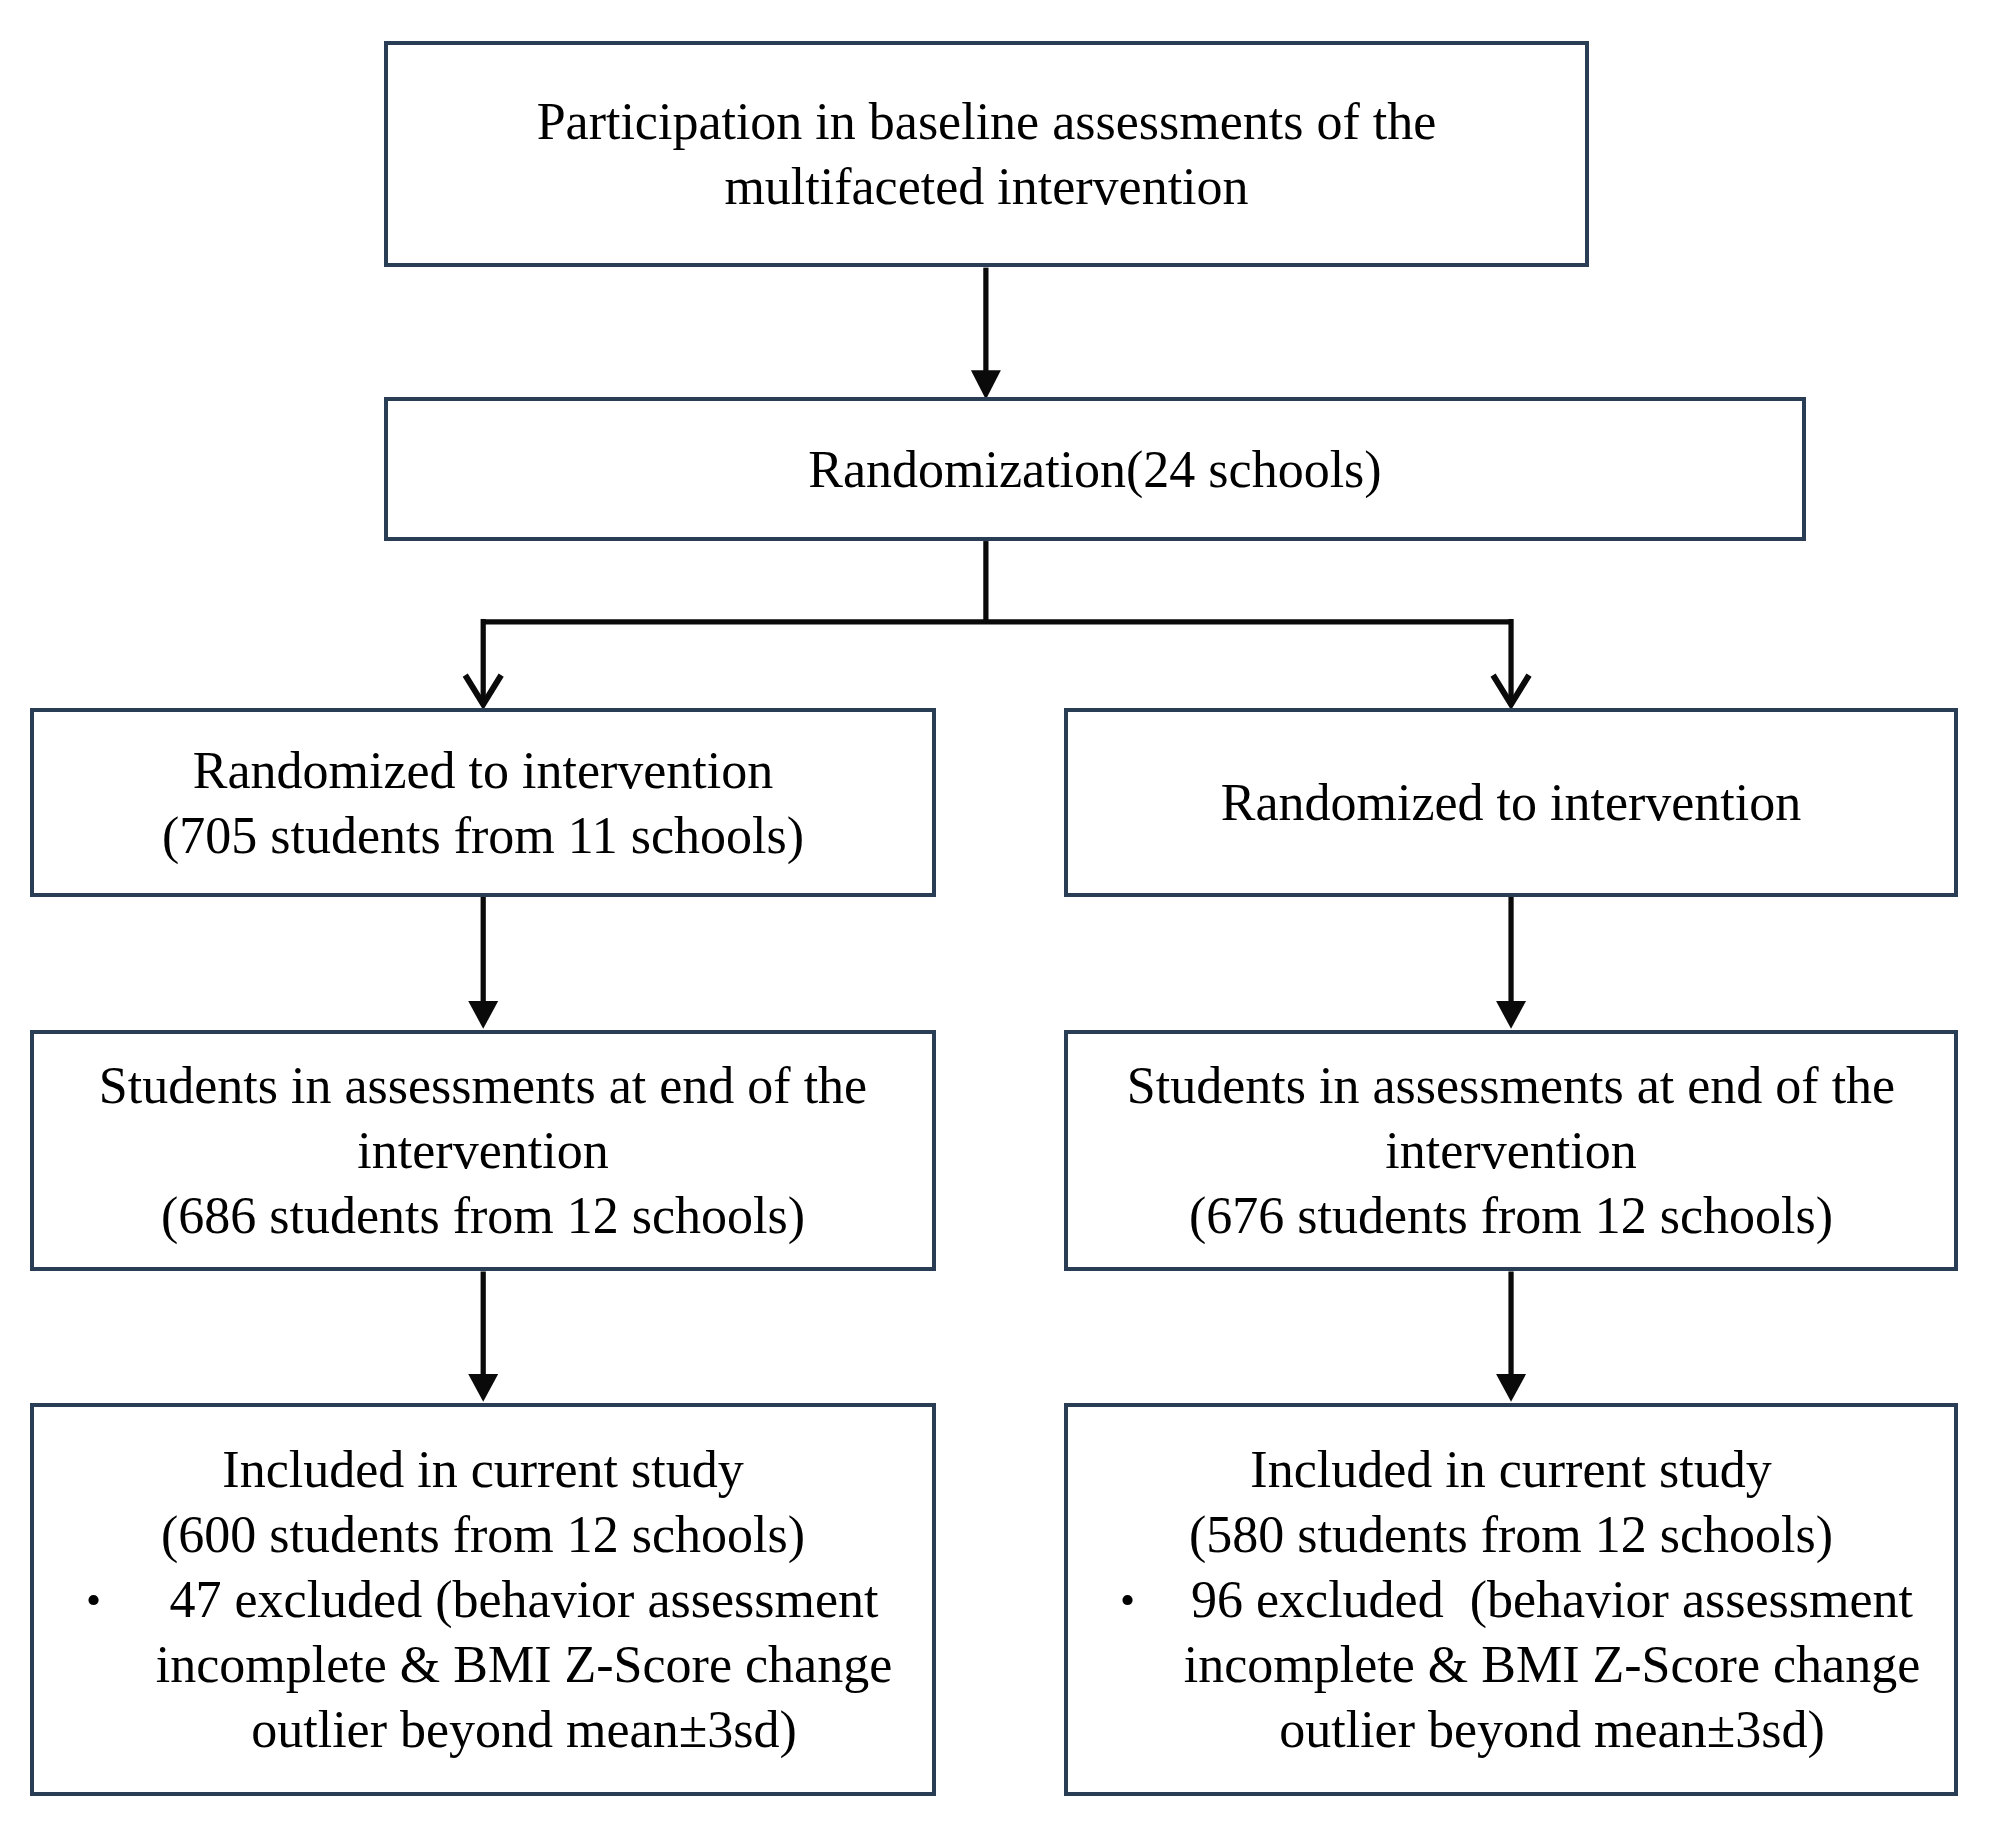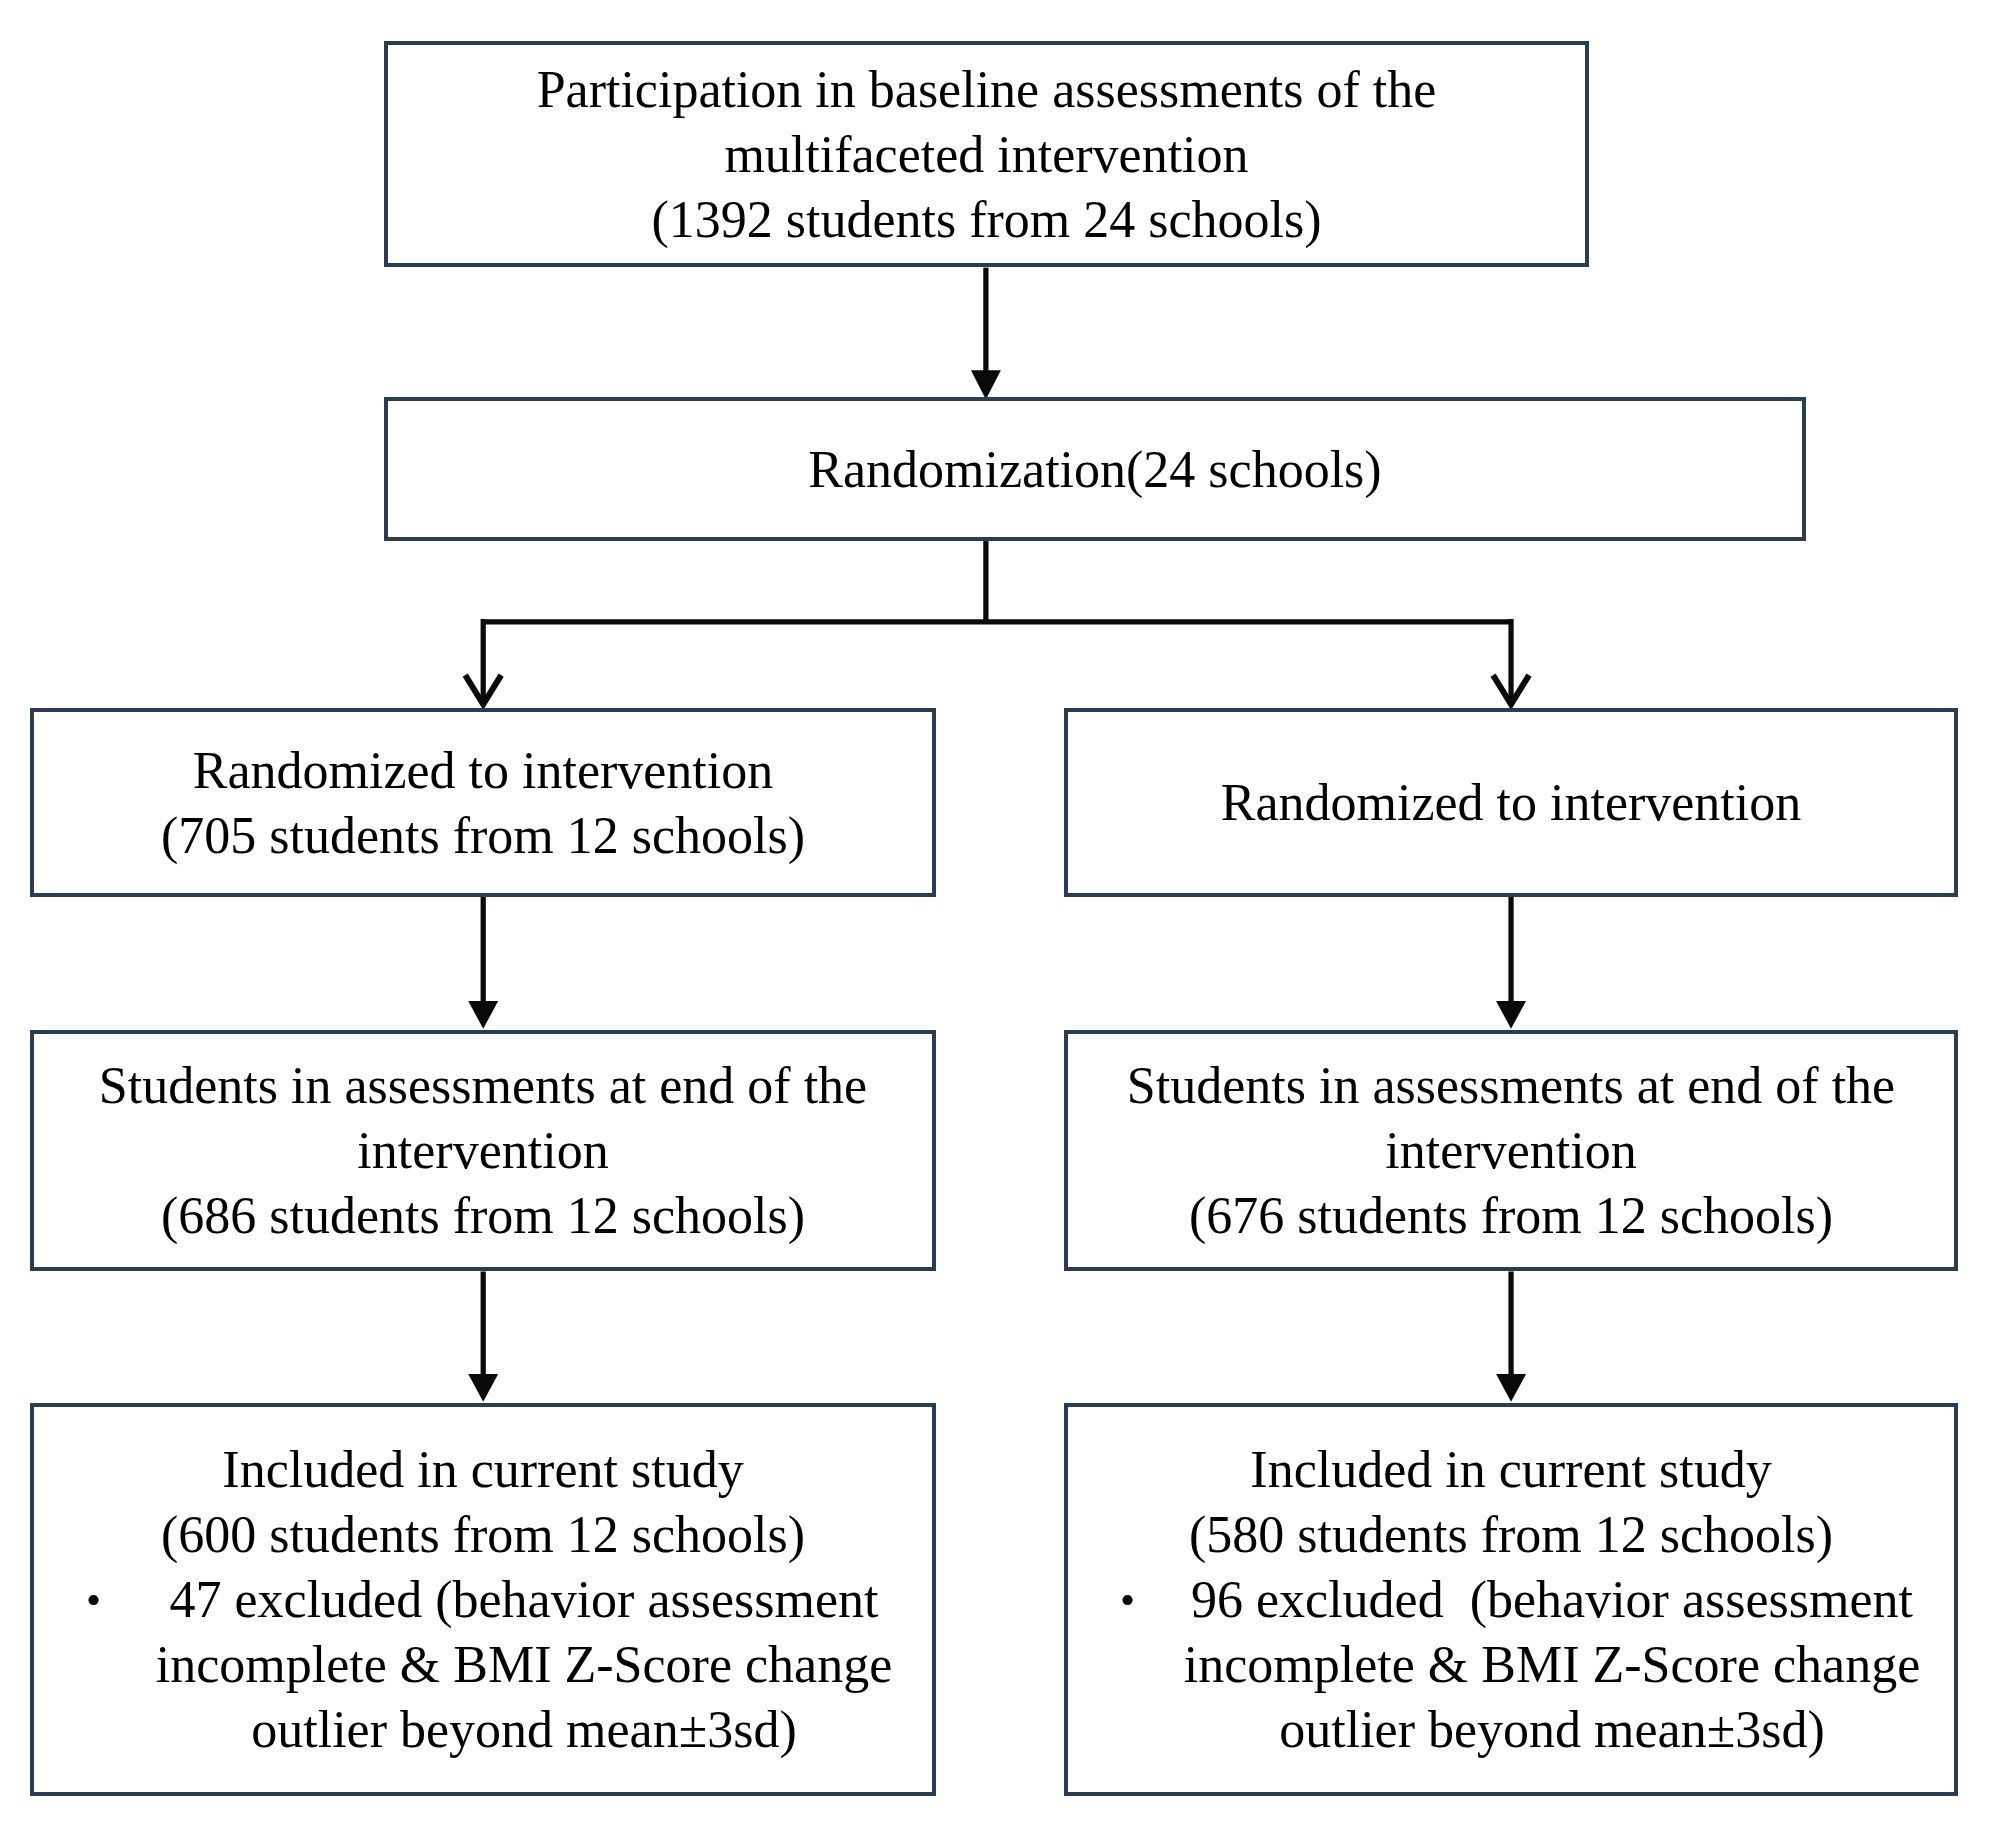--- a/index.html
+++ b/index.html
@@ -107,30 +107,29 @@
     <line class="stem" x1="645" y1="1697" x2="645" y2="1835"></line>
     <polygon class="head-filled" points="645,1871 625,1834 665,1834"></polygon>
 
     <line class="stem" x1="2017" y1="1697" x2="2017" y2="1835"></line>
     <polygon class="head-filled" points="2017,1871 1997,1834 2037,1834"></polygon>
   </svg>
 
   <div class="box box-baseline">
     <div class="tl">Participation in baseline assessments of the</div>
     <div class="tl">multifaceted intervention</div>
-    <div class="tl">(1392 students from 24 schools)</div>
   </div>
 
   <div class="box box-randomization">
     <div class="tl">Randomization(24 schools)</div>
   </div>
 
   <div class="box box-arm-left">
     <div class="tl">Randomized to intervention</div>
-    <div class="tl">(705 students from 12 schools)</div>
+    <div class="tl">(705 students from 11 schools)</div>
   </div>
   <div class="box box-arm-right">
     <div class="tl">Randomized to intervention</div>
   </div>
 
   <div class="box box-end-left">
     <div class="tl">Students in assessments at end of the</div>
     <div class="tl">intervention</div>
     <div class="tl">(686 students from 12 schools)</div>
   </div>

